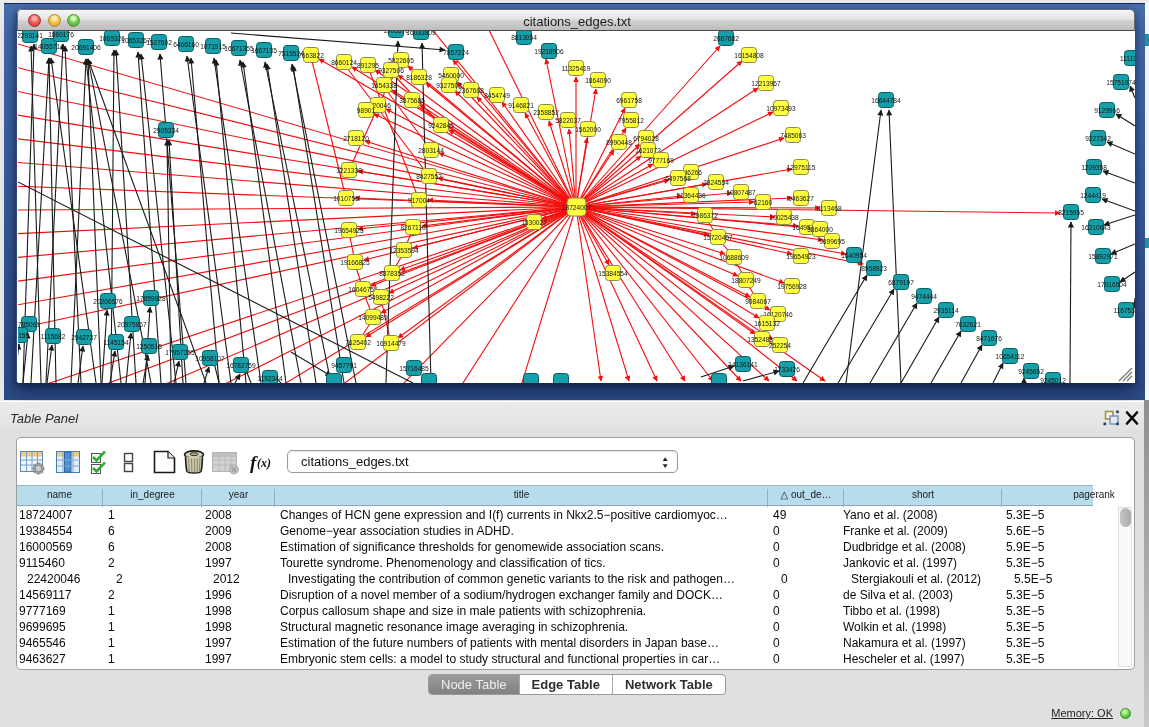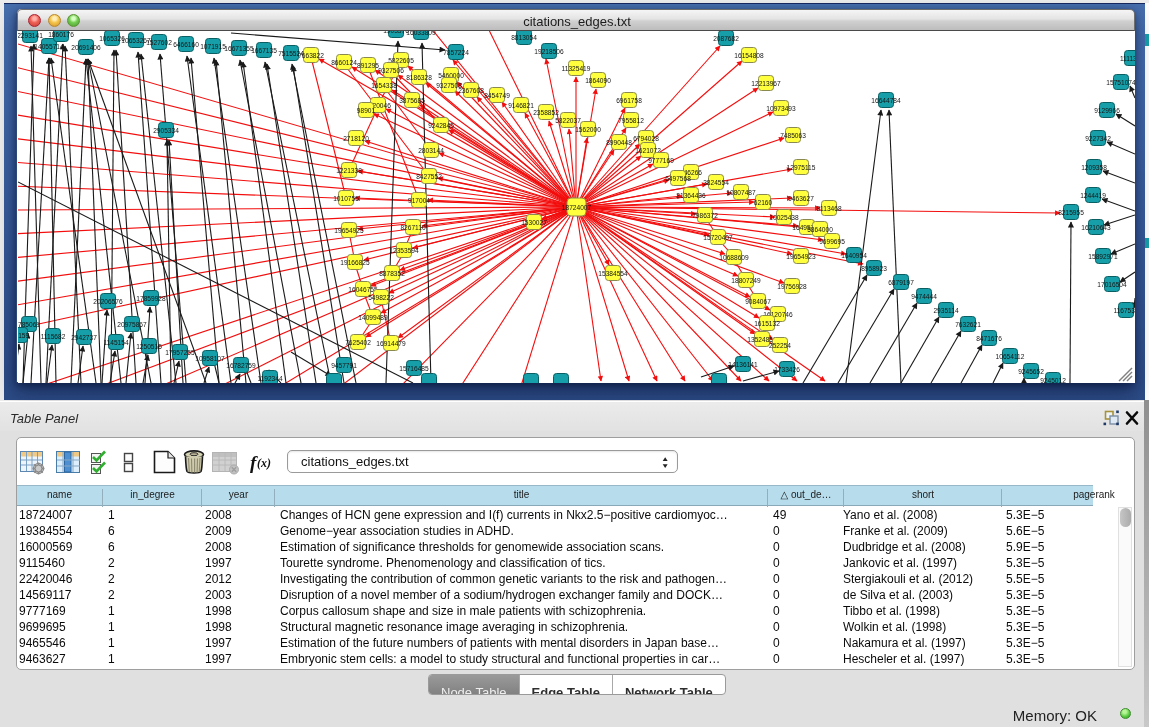--- a/index.html
+++ b/index.html
@@ -33,23 +33,23 @@
 .c0 { left:2px; width:84px; }
 .c1 { left:91px; width:95px; }
 .c2 { left:188px; width:70px; }
 .c3 { left:263px; width:490px; }
 .c4 { left:756px; width:74px; }
 .c5 { left:826px; width:158px; }
 .c6 { left:989px; width:95px; }
 #scroll { position:absolute; left:1118px; top:507px; width:14px; height:160px; background:#fafafa; border:1px solid #e0e0e0; }
 #thumb { position:absolute; left:1119.5px; top:508px; width:11px; height:19px; background:linear-gradient(90deg,#c6c6c6,#ababab); border-radius:6px; }
 #tabs { position:absolute; left:428px; top:674px; height:21px; display:flex; border:1px solid #9a9a9a; border-radius:4px; overflow:hidden; background:#fff; }
-.tab { font-size:13px; font-weight:bold; color:#2e2e2e; padding:10px 12px 0 12px; height:21px; border-right:1px solid #a8a8a8; }
+.tab { font-size:13px; font-weight:bold; color:#2e2e2e; padding:2px 12px 0 12px; height:21px; border-right:1px solid #a8a8a8; }
 .tab.sel { background:linear-gradient(180deg,#9a9a9a,#7f7f7f); color:#efefef; font-weight:normal; }
-#memory { position:absolute; right:52px; top:707px; font-size:15px; color:#222; }
+#memory { position:absolute; right:36px; top:707px; font-size:11px; color:#222;text-decoration:underline; }
 #memdot { position:absolute; right:18px; top:708px; width:11px; height:11px; border-radius:50%;
   background:radial-gradient(circle at 40% 30%, #b8f598 0 20%, #55c93e 60%, #2f9a22 100%); border:1px solid #3c8c2c; }
 #pticons { position:absolute; right:10px; top:8px; width:40px; height:16px; }
 </style></head>
 <body>
 <div id="stage">
   <div id="desktop"></div>
   <div id="rsliver"></div>
     <div style="position:absolute;left:1145px;top:34px;width:4px;height:12px;background:#169fa8;"></div>
     <div style="position:absolute;left:1145px;top:238px;width:4px;height:10px;background:#169fa8;"></div>
@@ -675,33 +675,33 @@
     </div>
 <div class="trow" style="top:555px;">
       <span class="c0">9115460</span>
       <span class="c1">2</span>
       <span class="c2">1997</span>
       <span class="c3">Tourette syndrome. Phenomenology and classification of tics.</span>
       <span class="c4">0</span>
       <span class="c5">Jankovic et al. (1997)</span>
       <span class="c6">5.3E−5</span>
     </div>
-<div class="trow" style="top:571px;">
+<div class="trow" style="top:571px;margin-left:8px;">
       <span class="c0">22420046</span>
       <span class="c1">2</span>
       <span class="c2">2012</span>
       <span class="c3">Investigating the contribution of common genetic variants to the risk and pathogen…</span>
       <span class="c4">0</span>
       <span class="c5">Stergiakouli et al. (2012)</span>
       <span class="c6">5.5E−5</span>
     </div>
 <div class="trow" style="top:587px;">
       <span class="c0">14569117</span>
       <span class="c1">2</span>
-      <span class="c2">2003</span>
+      <span class="c2">1996</span>
       <span class="c3">Disruption of a novel member of a sodium/hydrogen exchanger family and DOCK…</span>
       <span class="c4">0</span>
       <span class="c5">de Silva et al. (2003)</span>
       <span class="c6">5.3E−5</span>
     </div>
 <div class="trow" style="top:603px;">
       <span class="c0">9777169</span>
       <span class="c1">1</span>
       <span class="c2">1998</span>
       <span class="c3">Corpus callosum shape and size in male patients with schizophrenia.</span>

